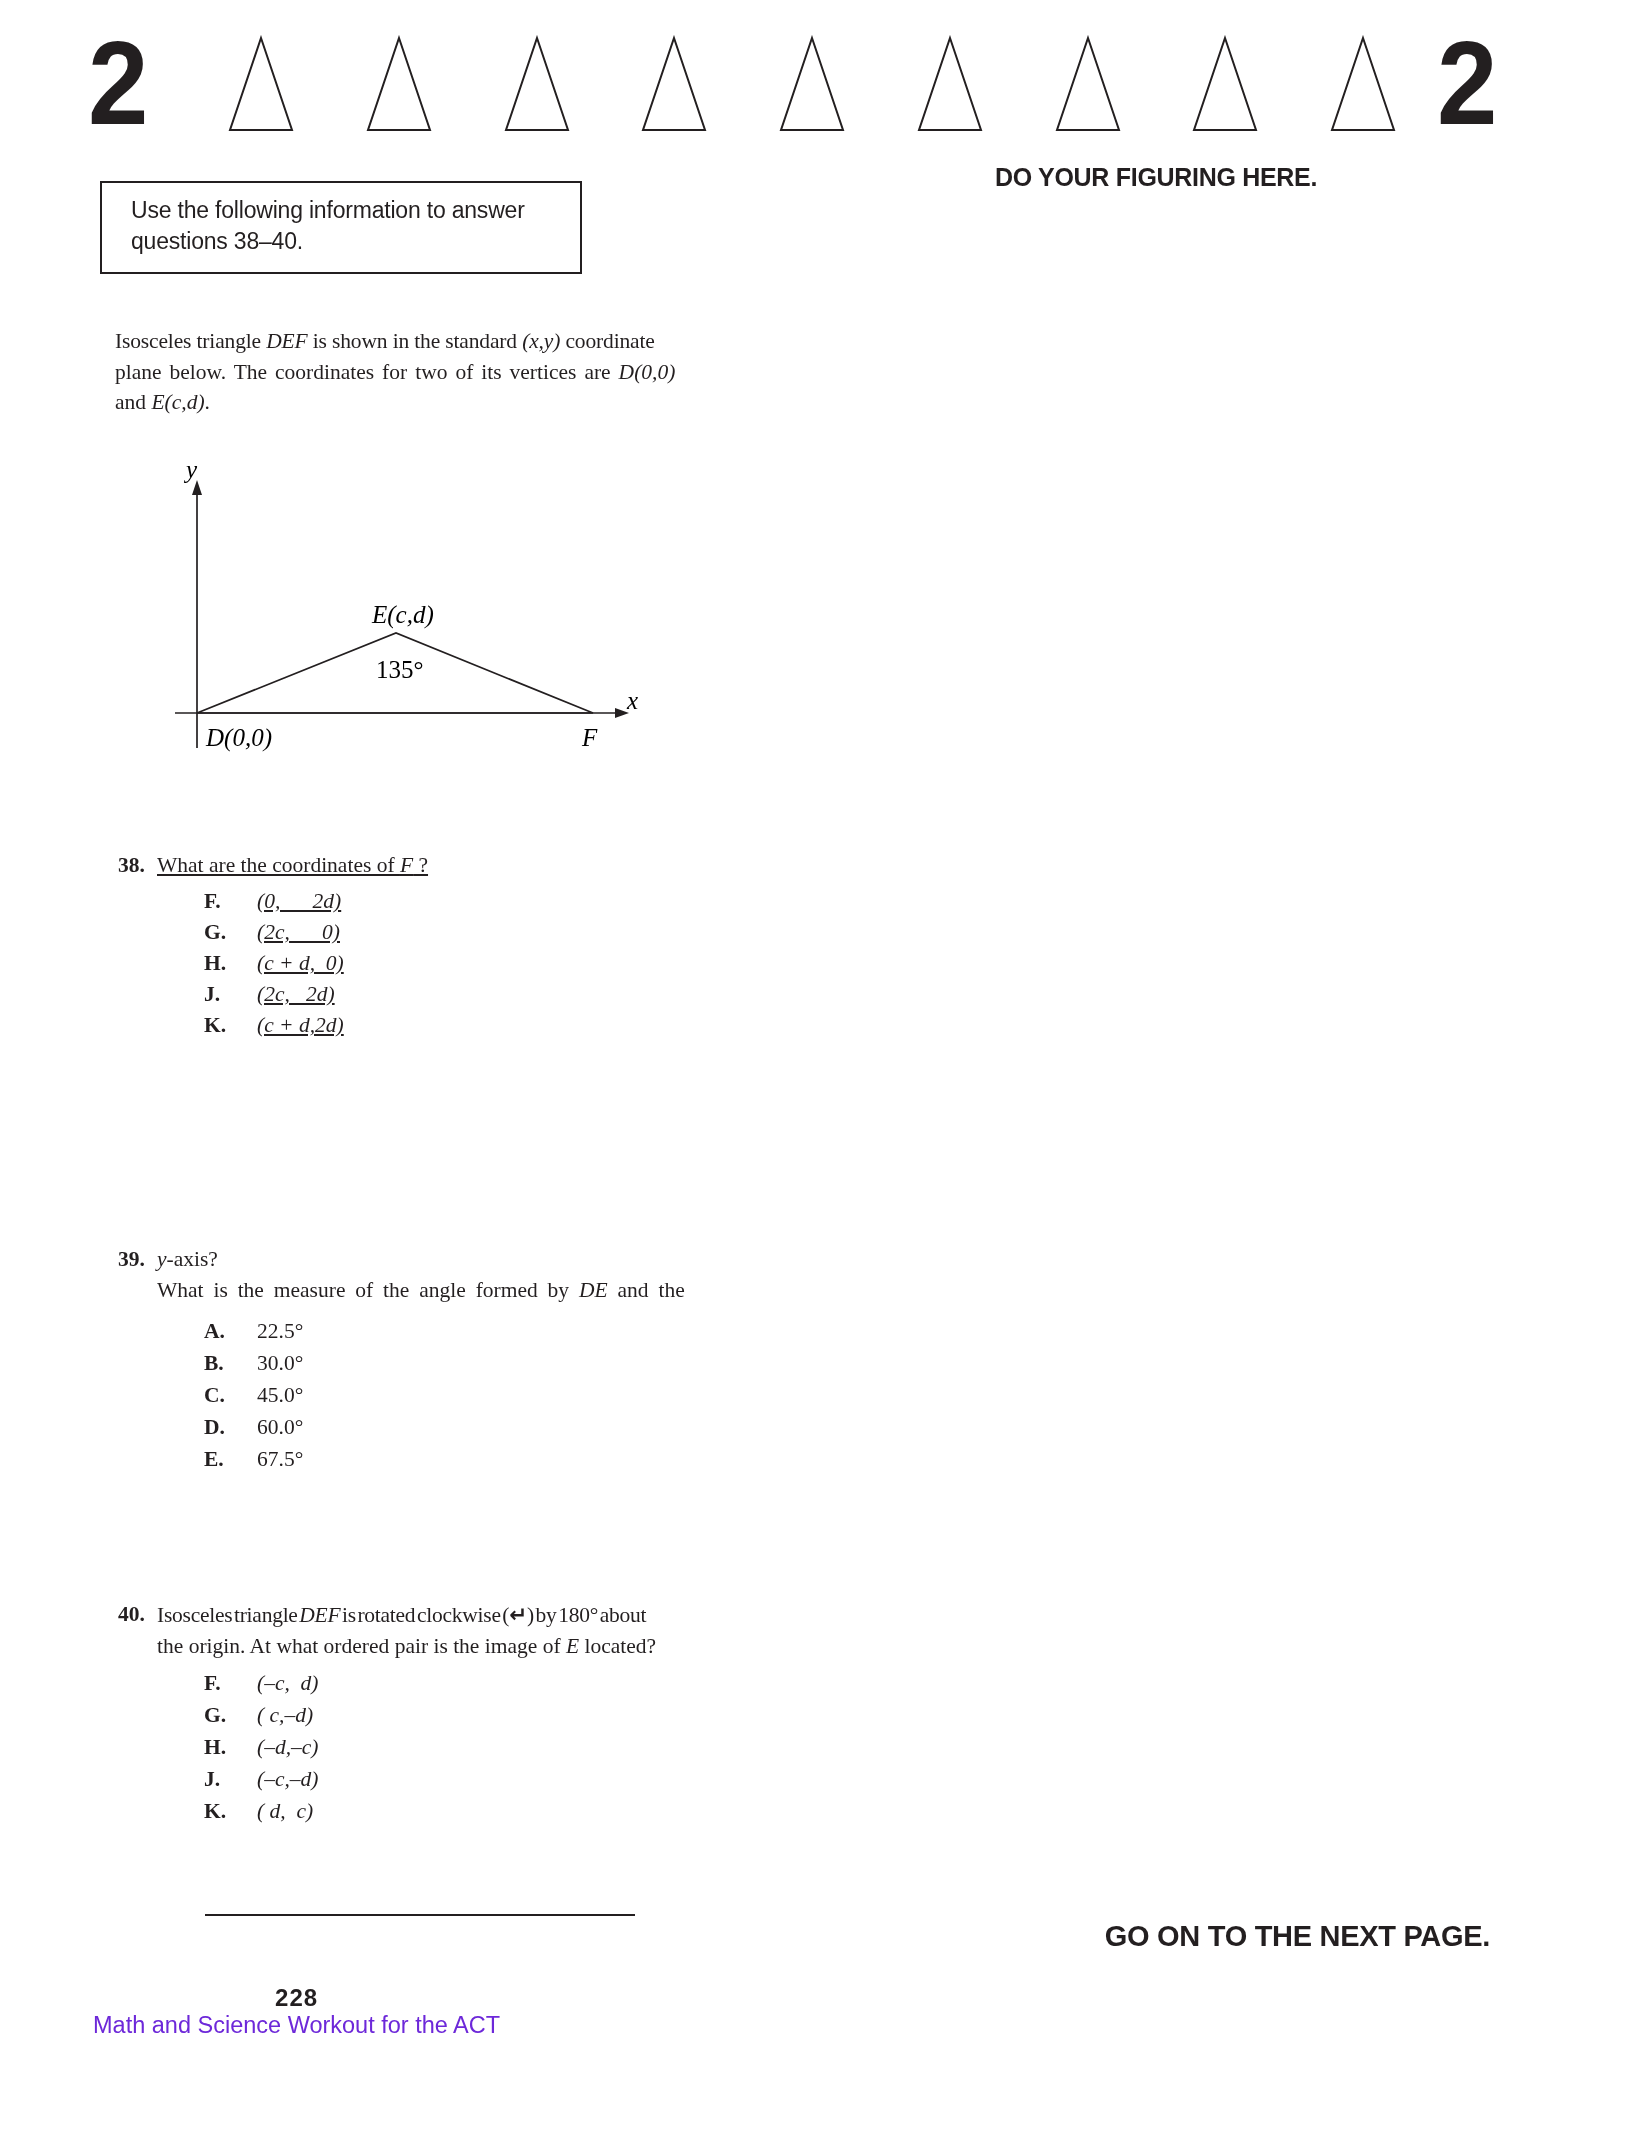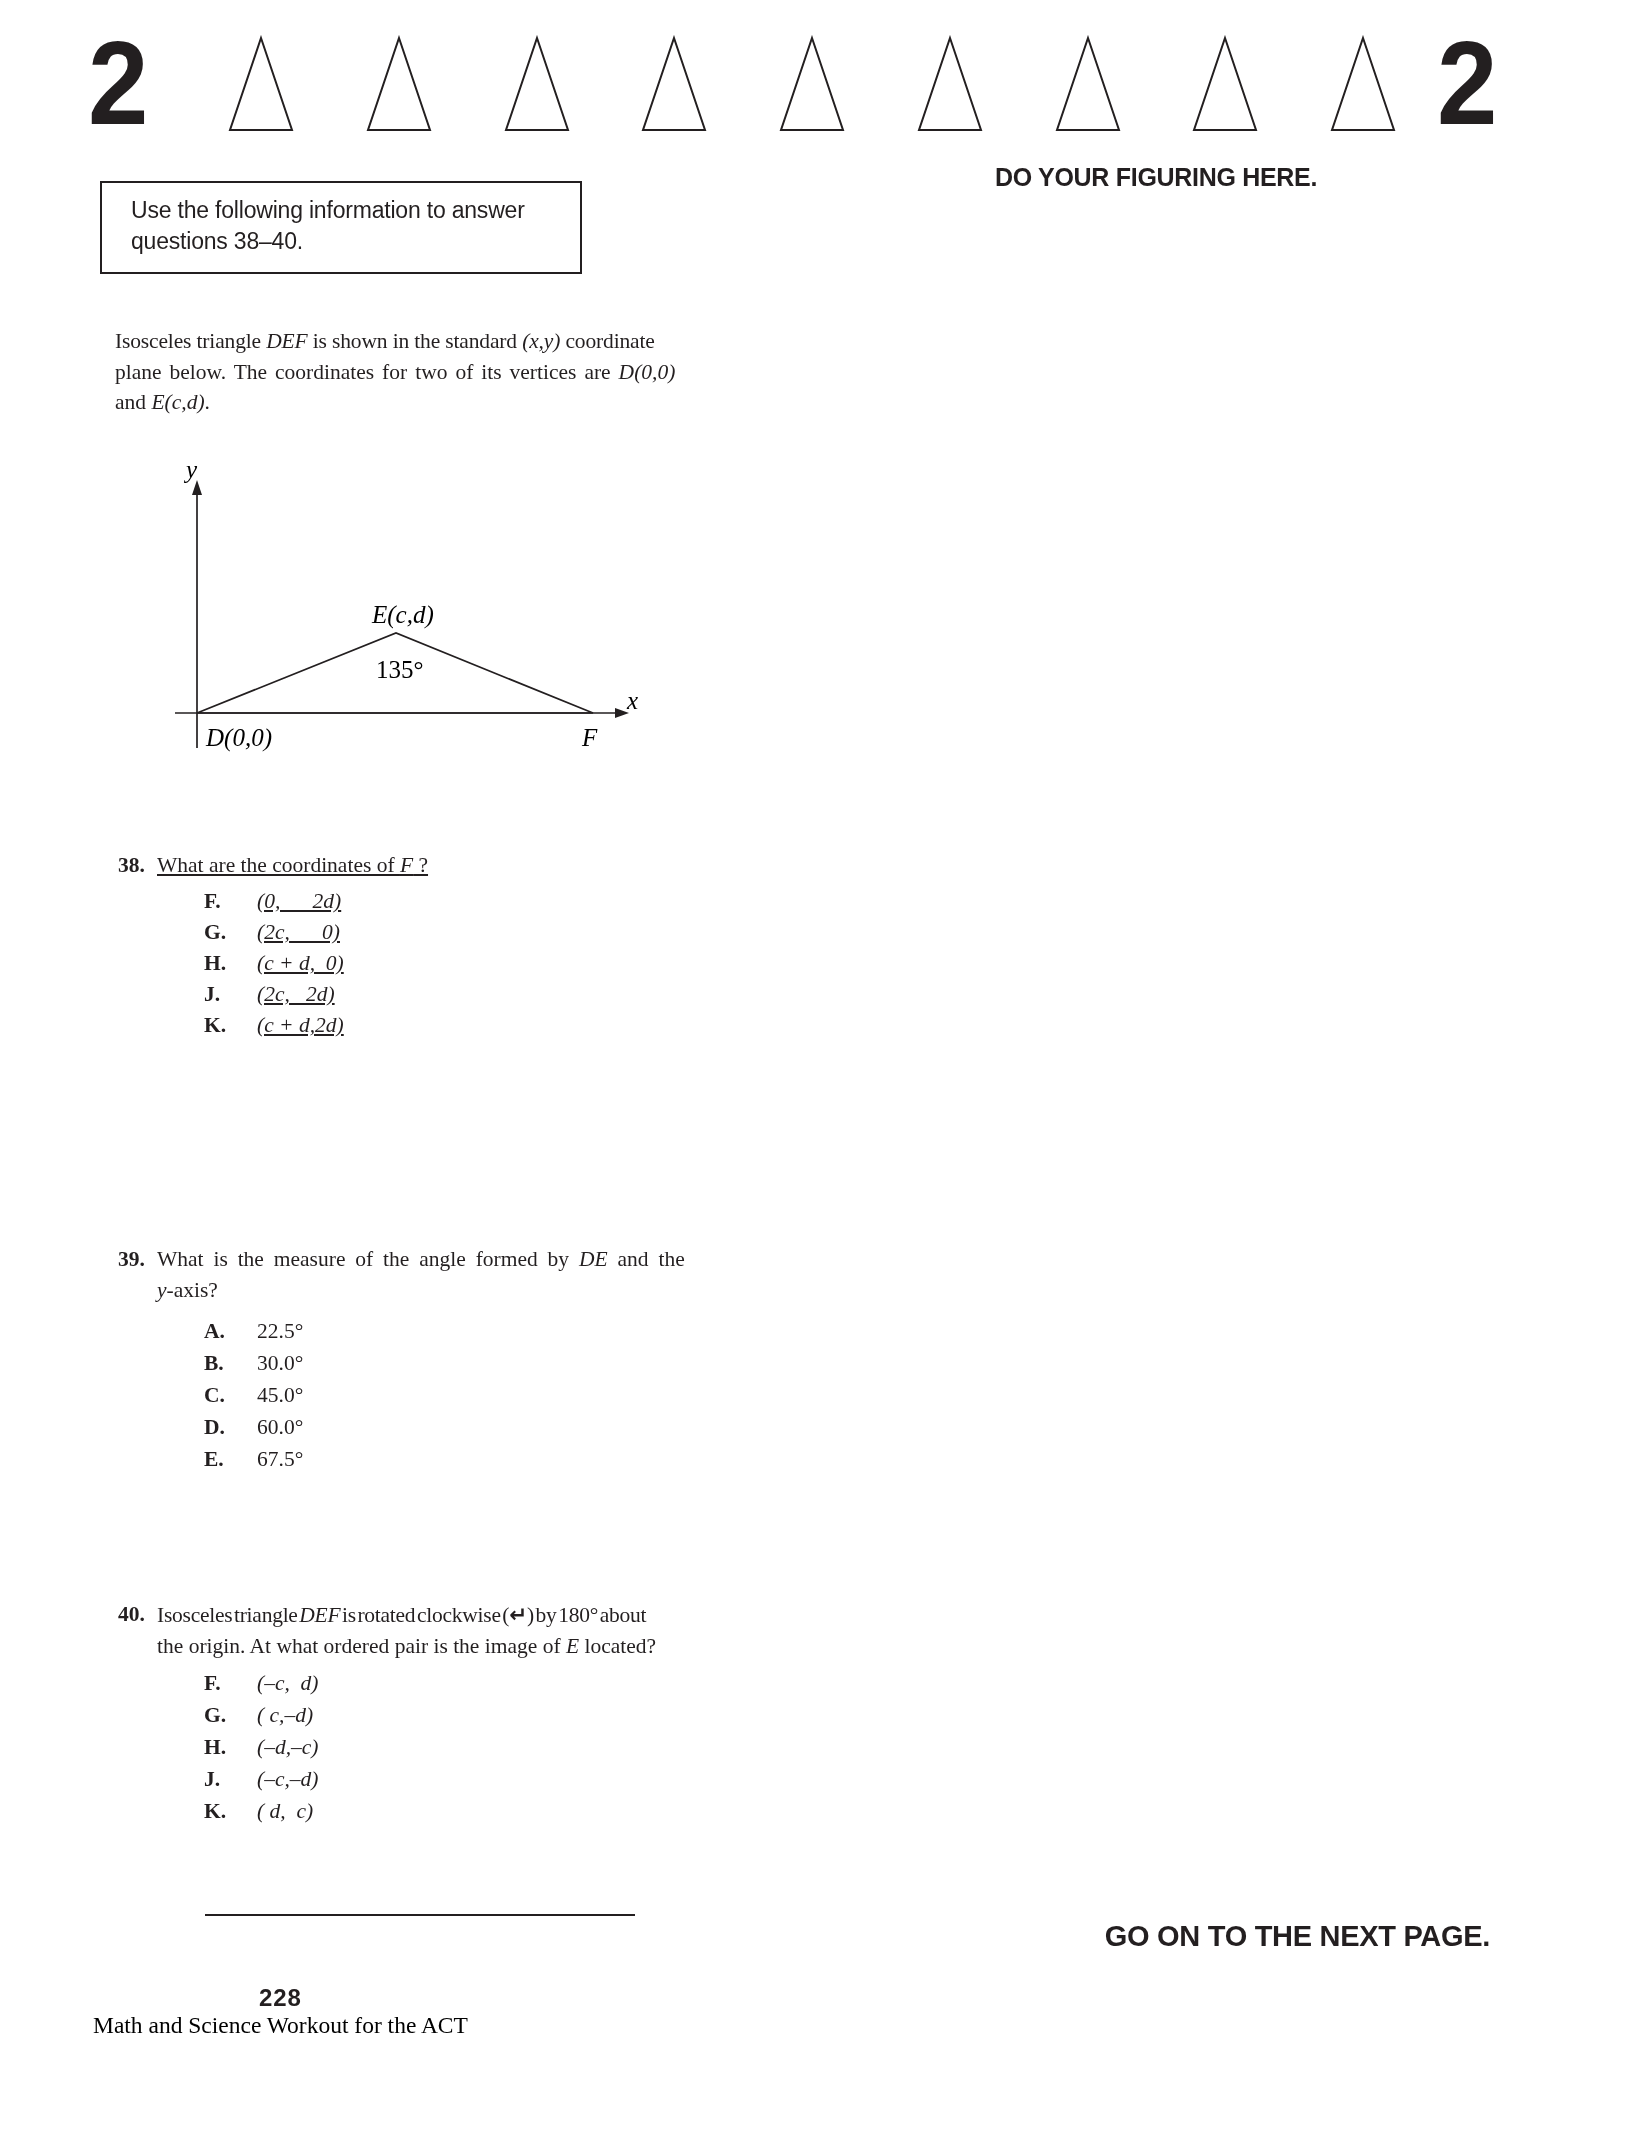--- a/index.html
+++ b/index.html
@@ -56,21 +56,21 @@
   #q40 .opts{margin-top:5px;}
 
   #end-rule{left:205px;top:1914px;width:430px;height:2px;background:#231f20;}
   #go-on{right:150px;top:1920px;font-size:29px;font-weight:bold;letter-spacing:-.3px;}
 
   
   #footer{left:93px;top:1984px;height:36px;display:flex;align-items:center;flex-direction:column;}
   #footer .pnum{font-family:"Liberation Sans",sans-serif;font-weight:bold;font-size:24px;
                 letter-spacing:1px;}
   #footer .fdiv{width:2px;height:34px;background:#4a4a4a;margin:0 19px 0 21px;}
-  #footer .ftitle{font-family:Liberation Serif, serif;font-size:23.5px;color:#000000;}
+  #footer .ftitle{font-family:Liberation Sans, sans-serif;font-size:23.5px;color:#6d28d9;}
 </style>
 </head>
 <body>
 
 <div id="page">
 
   <div class="abs big2" style="left:88px;top:24px;">2</div>
 
   <div class="abs" id="tri-row">
     <svg width="66" height="97" viewBox="0 0 66 97">
@@ -141,22 +141,22 @@
         <div class="opt-row"><span class="opt-letter">H.</span><span class="opt-val it">(c + d,  0)</span></div>
         <div class="opt-row"><span class="opt-letter">J.</span><span class="opt-val it">(2c,   2d)</span></div>
         <div class="opt-row"><span class="opt-letter">K.</span><span class="opt-val it">(c + d,2d)</span></div>
       </div>
     </div>
   </div>
 
   <div class="abs question" id="q39">
     <span class="qnum">39.</span>
     <div class="qbody">
+      <span class="nw"><span class="it">y</span><span>-axis?</span></span>
       <span class="nw q39-l1"><span>What is the measure of the angle formed by </span><span class="it">DE</span><span> and the</span></span>
-      <span class="nw"><span class="it">y</span><span>-axis?</span></span>
       <div class="opts">
         <div class="opt-row"><span class="opt-letter">A.</span><span class="opt-val">22.5°</span></div>
         <div class="opt-row"><span class="opt-letter">B.</span><span class="opt-val">30.0°</span></div>
         <div class="opt-row"><span class="opt-letter">C.</span><span class="opt-val">45.0°</span></div>
         <div class="opt-row"><span class="opt-letter">D.</span><span class="opt-val">60.0°</span></div>
         <div class="opt-row"><span class="opt-letter">E.</span><span class="opt-val">67.5°</span></div>
       </div>
     </div>
   </div>
 

